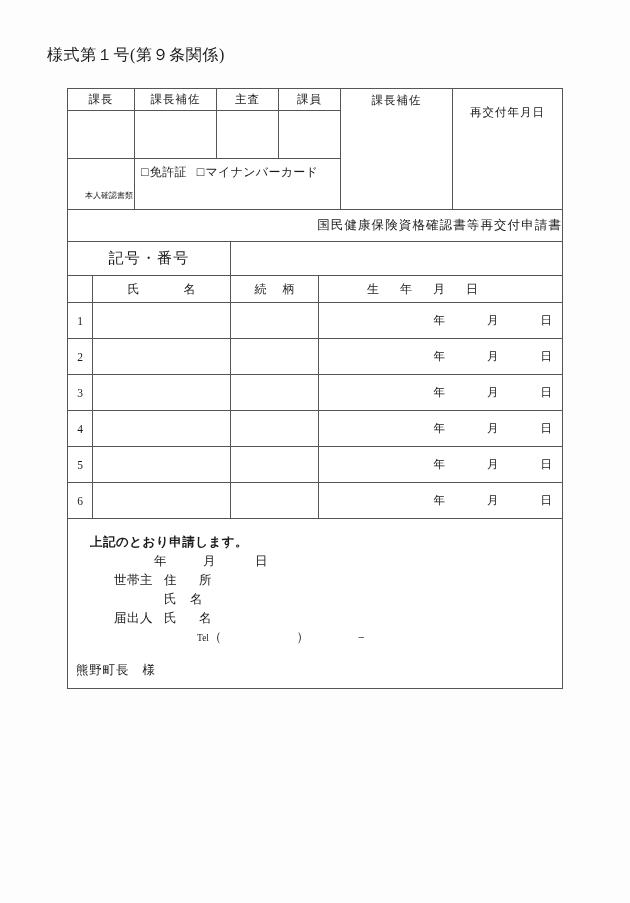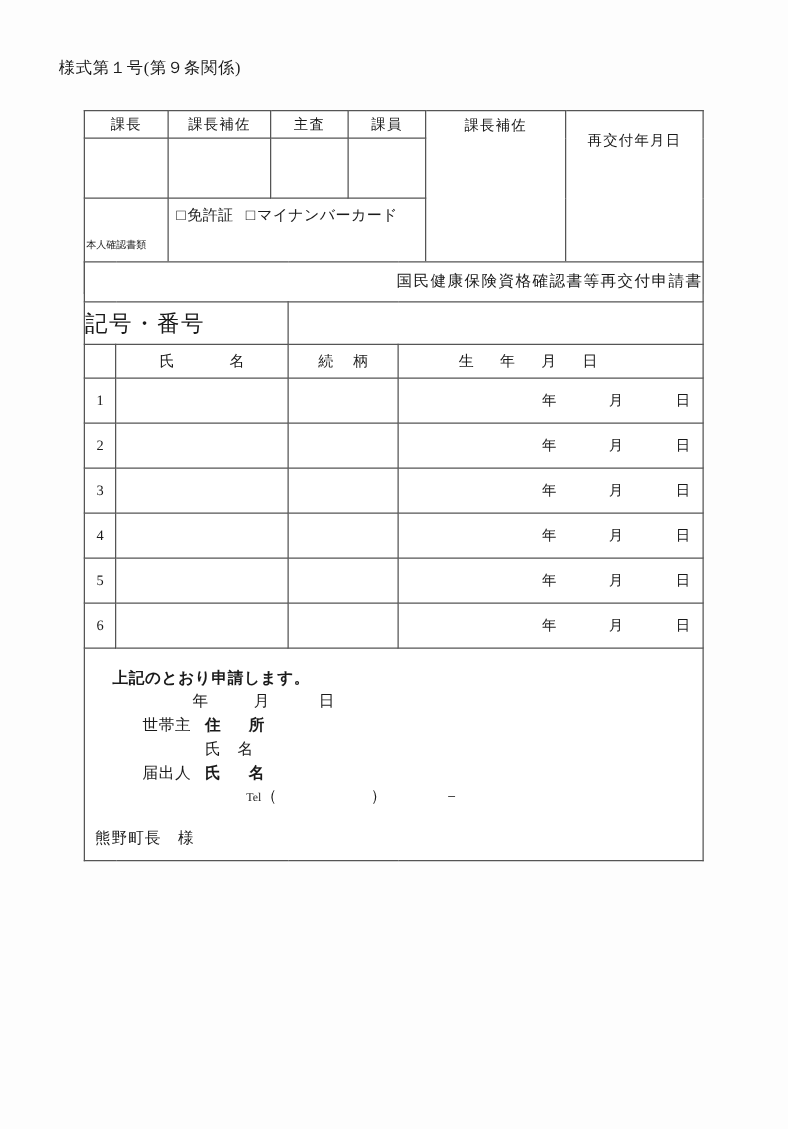--- a/index.html
+++ b/index.html
@@ -21,21 +21,21 @@
     position: absolute;
     inset: 0;
     background: #fdfdfd;
   }
 
   
   .form-no {
     position: absolute;
     left: 47px;
     top: 45px;
-    font-size: 13px;
+    font-size: 16px;
     letter-spacing: 0.6px;
     white-space: nowrap;
   }
 
   
   table.frame {
     position: absolute;
     border-collapse: collapse;
     table-layout: fixed;
     background: #fff;
@@ -57,21 +57,21 @@
     width: 495px;
   }
   #approval-table .hdr {
     height: 21px;
     text-align: center;
     font-size: 11.5px;
     letter-spacing: 1px;
   }
   #approval-table .blank-cell { height: 47px; }
   #approval-table .doc-label {
-    text-align: left;
+    text-align: right;
     font-size: 8px;
     letter-spacing: 0px;
     line-height: 1.1;
     padding: 0 1px;
   }
   #approval-table .doc-checks {
     padding: 4px 0 4px 6px;
     font-size: 12px;
     line-height: 1.55;
     text-align: left;
@@ -88,21 +88,22 @@
     width: 495px;
   }
   #main-table .title-cell {
     height: 31px;
     text-align: right;
     font-size: 12.5px;
     letter-spacing: 1.1px;
   }
   #main-table .kigo-label {
     height: 33px;
-    font-size: 18px;
+    text-align: center;
+    font-size: 15px;
     letter-spacing: 1.2px;
   }
   #main-table .kigo-value { }
 
   #main-table .col-head {
     height: 26px;
     text-align: center;
     font-size: 12px;
   }
   #main-table .name-head { letter-spacing: 0; }
@@ -171,21 +172,21 @@
     line-height: 1.52;
     letter-spacing: 0.5px;
     white-space: pre;
   }
   .decl-intro { padding-left: 22px; font-weight: bold; }
   .decl-date  { padding-left: 86px; }
   .decl-date span.g1 { padding-right: 36px; }
   .decl-date span.g2 { padding-right: 39px; }
   .decl-row   { padding-left: 46px; }
   .decl-row .lbl { display: inline-block; width: 50px; }
-  .decl-row .fld { display: inline-block; letter-spacing: 5px; font-weight: bold; }
+  .decl-row .fld { display: inline-block; letter-spacing: 5px; }
   .decl-indent { padding-left: 96px; }
   .tel-line { padding-left: 96px; }
   .tel-word {
     font-size: 9.5px;
     letter-spacing: 0;
     vertical-align: 0.5px;
     margin-left: 33px;
   }
   .tel-line .paren { letter-spacing: 0; }
   .tel-line .dash { padding-left: 46px; color: #444; }

